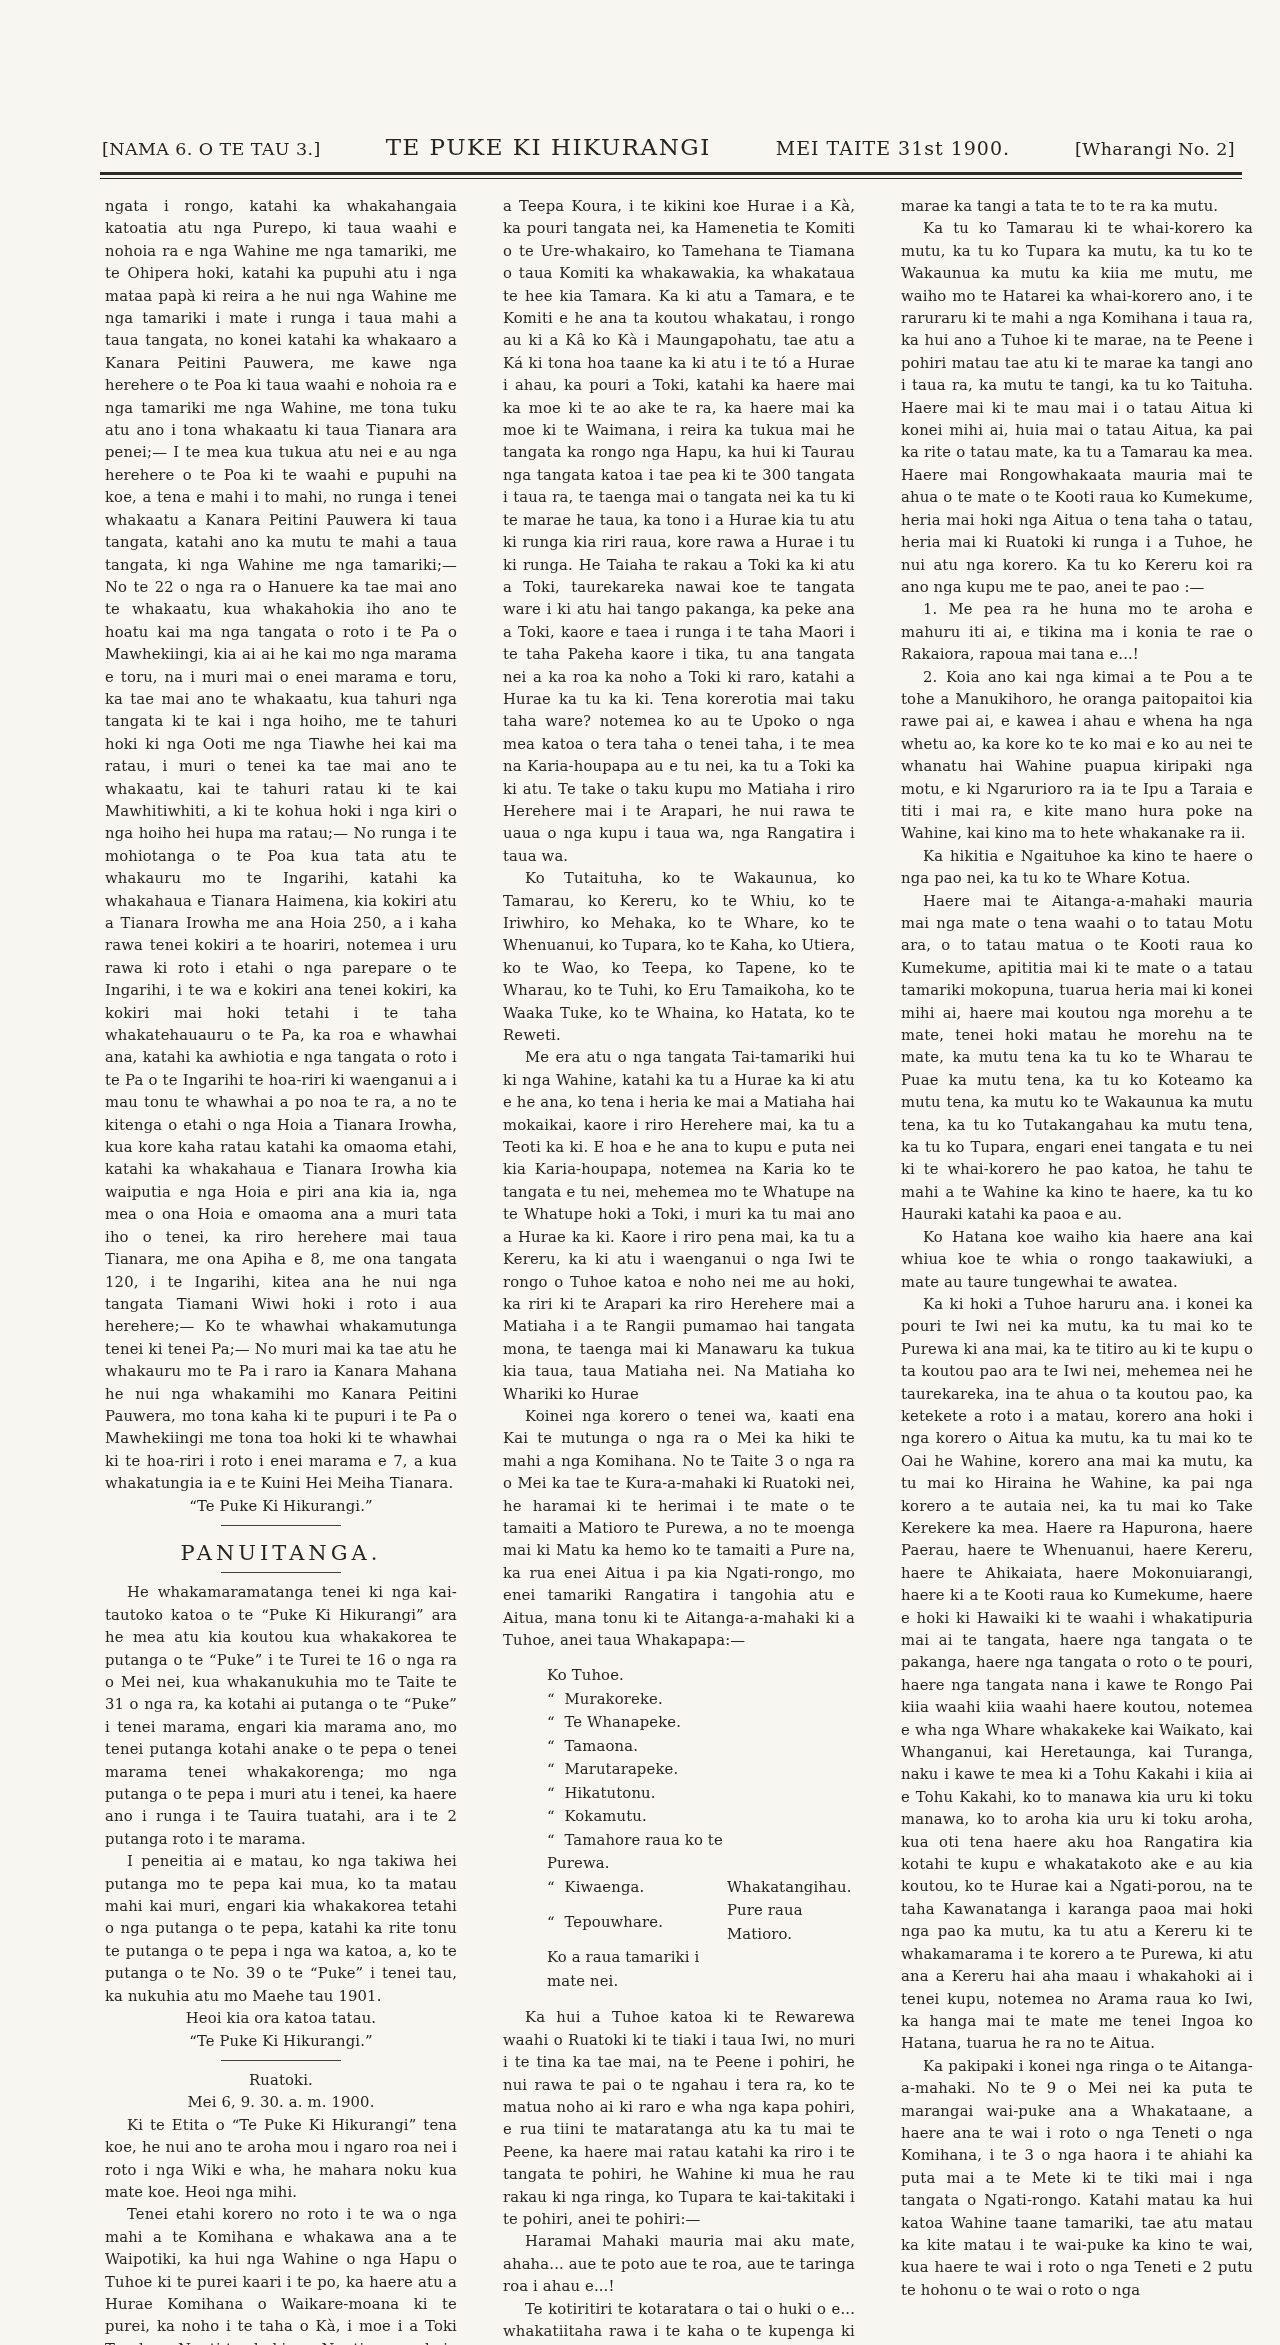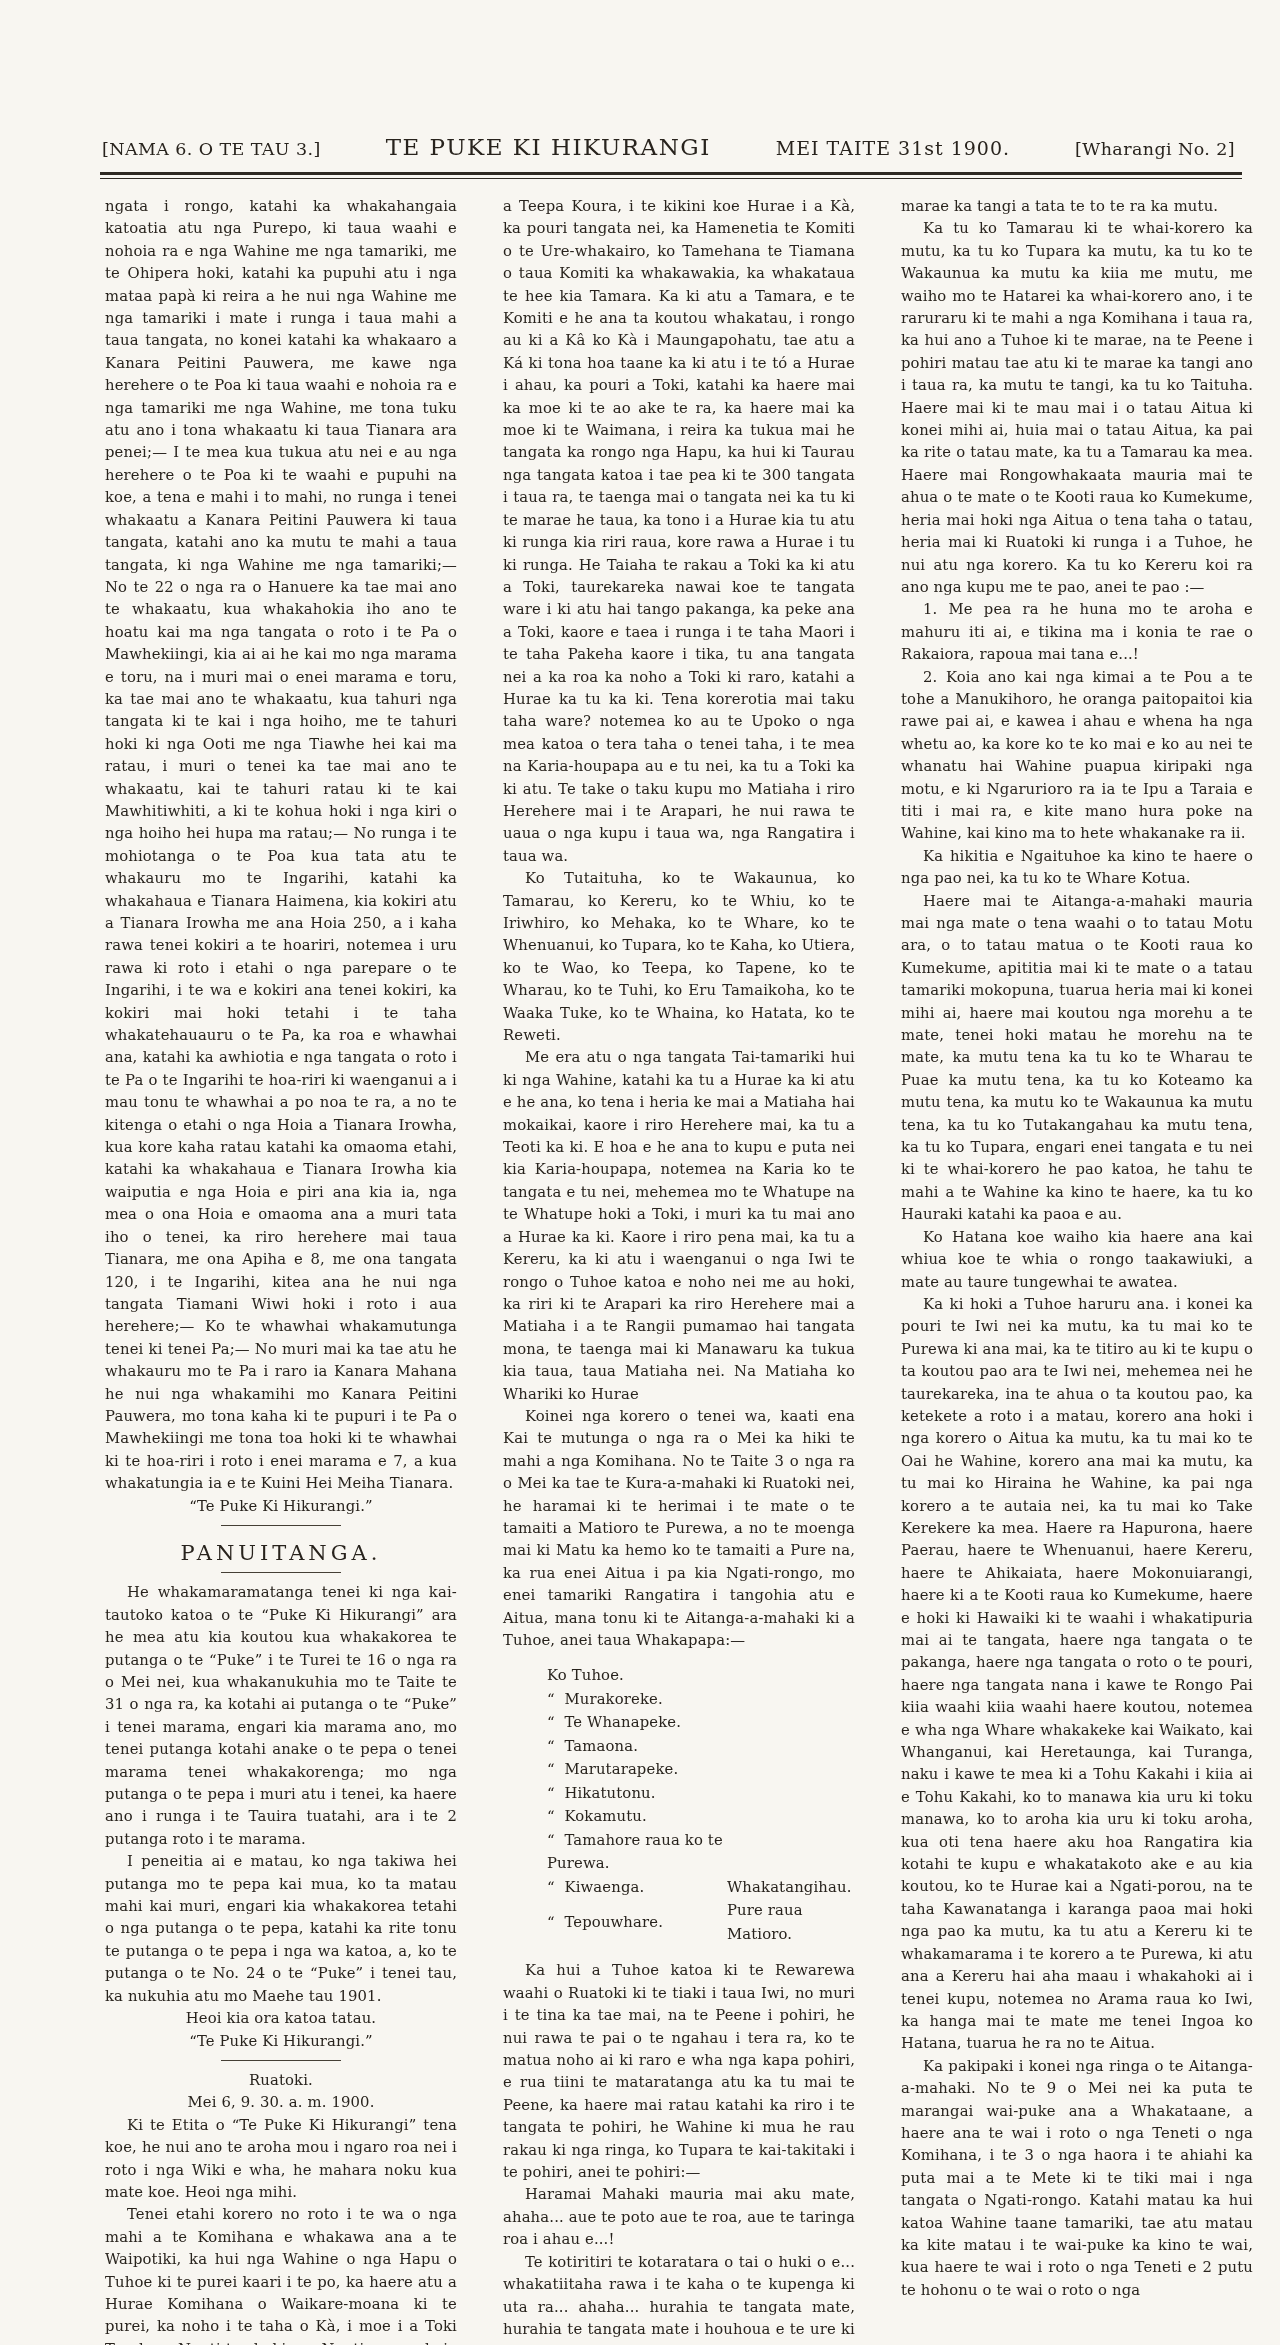--- a/index.html
+++ b/index.html
@@ -90,21 +90,21 @@
   </div>
   <div class="double-rule"></div>
   <div class="columns">
       <div class="col">
         <p class="para noindent">ngata i rongo, katahi ka whakahangaia katoatia atu nga Purepo, ki taua waahi e nohoia ra e nga Wahine me nga tamariki, me te Ohipera hoki, katahi ka pupuhi atu i nga mataa papà ki reira a he nui nga Wahine me nga tamariki i mate i runga i taua mahi a taua tangata, no konei katahi ka whakaaro a Kanara Peitini Pauwera, me kawe nga herehere o te Poa ki taua waahi e nohoia ra e nga tamariki me nga Wahine, me tona tuku atu ano i tona whakaatu ki taua Tianara ara penei;— I te mea kua tukua atu nei e au nga herehere o te Poa ki te waahi e pupuhi na koe, a tena e mahi i to mahi, no runga i tenei whakaatu a Kanara Peitini Pauwera ki taua tangata, katahi ano ka mutu te mahi a taua tangata, ki nga Wahine me nga tamariki;— No te 22 o nga ra o Hanuere ka tae mai ano te whakaatu, kua whakahokia iho ano te hoatu kai ma nga tangata o roto i te Pa o Mawhekiingi, kia ai ai he kai mo nga marama e toru, na i muri mai o enei marama e toru, ka tae mai ano te whakaatu, kua tahuri nga tangata ki te kai i nga hoiho, me te tahuri hoki ki nga Ooti me nga Tiawhe hei kai ma ratau, i muri o tenei ka tae mai ano te whakaatu, kai te tahuri ratau ki te kai Mawhitiwhiti, a ki te kohua hoki i nga kiri o nga hoiho hei hupa ma ratau;— No runga i te mohiotanga o te Poa kua tata atu te whakauru mo te Ingarihi, katahi ka whakahaua e Tianara Haimena, kia kokiri atu a Tianara Irowha me ana Hoia 250, a i kaha rawa tenei kokiri a te hoariri, notemea i uru rawa ki roto i etahi o nga parepare o te Ingarihi, i te wa e kokiri ana tenei kokiri, ka kokiri mai hoki tetahi i te taha whakatehauauru o te Pa, ka roa e whawhai ana, katahi ka awhiotia e nga tangata o roto i te Pa o te Ingarihi te hoa-riri ki waenganui a i mau tonu te whawhai a po noa te ra, a no te kitenga o etahi o nga Hoia a Tianara Irowha, kua kore kaha ratau katahi ka omaoma etahi, katahi ka whakahaua e Tianara Irowha kia waiputia e nga Hoia e piri ana kia ia, nga mea o ona Hoia e omaoma ana a muri tata iho o tenei, ka riro herehere mai taua Tianara, me ona Apiha e 8, me ona tangata 120, i te Ingarihi, kitea ana he nui nga tangata Tiamani Wiwi hoki i roto i aua herehere;— Ko te whawhai whakamutunga tenei ki tenei Pa;— No muri mai ka tae atu he whakauru mo te Pa i raro ia Kanara Mahana he nui nga whakamihi mo Kanara Peitini Pauwera, mo tona kaha ki te pupuri i te Pa o Mawhekiingi me tona toa hoki ki te whawhai ki te hoa-riri i roto i enei marama e 7, a kua whakatungia ia e te Kuini Hei Meiha Tianara.</p>
         <div class="centerline">“Te Puke Ki Hikurangi.”</div>
         <div class="rule"></div>
         <div class="heading">PANUITANGA.</div>
         <div class="rule"></div>
         <p class="para">He whakamaramatanga tenei ki nga kai-tautoko katoa o te “Puke Ki Hikurangi” ara he mea atu kia koutou kua whakakorea te putanga o te “Puke” i te Turei te 16 o nga ra o Mei nei, kua whakanukuhia mo te Taite te 31 o nga ra, ka kotahi ai putanga o te “Puke” i tenei marama, engari kia marama ano, mo tenei putanga kotahi anake o te pepa o tenei marama tenei whakakorenga; mo nga putanga o te pepa i muri atu i tenei, ka haere ano i runga i te Tauira tuatahi, ara i te 2 putanga roto i te marama.</p>
-        <p class="para">I peneitia ai e matau, ko nga takiwa hei putanga mo te pepa kai mua, ko ta matau mahi kai muri, engari kia whakakorea tetahi o nga putanga o te pepa, katahi ka rite tonu te putanga o te pepa i nga wa katoa, a, ko te putanga o te No. 24 o te “Puke” i tenei tau, ka nukuhia atu mo Maehe tau 1901.</p>
+        <p class="para">I peneitia ai e matau, ko nga takiwa hei putanga mo te pepa kai mua, ko ta matau mahi kai muri, engari kia whakakorea tetahi o nga putanga o te pepa, katahi ka rite tonu te putanga o te pepa i nga wa katoa, a, ko te putanga o te No. 39 o te “Puke” i tenei tau, ka nukuhia atu mo Maehe tau 1901.</p>
         <div class="centerline">Heoi kia ora katoa tatau.</div>
         <div class="centerline">“Te Puke Ki Hikurangi.”</div>
         <div class="rule"></div>
         <div class="centerline">Ruatoki.</div>
         <div class="centerline">Mei 6, 9. 30. a. m. 1900.</div>
         <p class="para">Ki te Etita o “Te Puke Ki Hikurangi” tena koe, he nui ano te aroha mou i ngaro roa nei i roto i nga Wiki e wha, he mahara noku kua mate koe. Heoi nga mihi.</p>
         <p class="para">Tenei etahi korero no roto i te wa o nga mahi a te Komihana e whakawa ana a te Waipotiki, ka hui nga Wahine o nga Hapu o Tuhoe ki te purei kaari i te po, ka haere atu a Hurae Komihana o Waikare-moana ki te purei, ka noho i te taha o Kà, i moe i a Toki Tareke o Ngati-tawhaki me Ngati-rongo, koia nei ona Hapu ko Tama-kai-moana ano tetahi ona Hapu. Ka korerotia e Kā kia Ngati-rongo, ka kiia atu e Tamara Wahine</p>
       </div>
       <div class="col">
         <p class="para noindent">a Teepa Koura, i te kikini koe Hurae i a Kà, ka pouri tangata nei, ka Hamenetia te Komiti o te Ure-whakairo, ko Tamehana te Tiamana o taua Komiti ka whakawakia, ka whakataua te hee kia Tamara. Ka ki atu a Tamara, e te Komiti e he ana ta koutou whakatau, i rongo au ki a Kâ ko Kà i Maungapohatu, tae atu a Ká ki tona hoa taane ka ki atu i te tó a Hurae i ahau, ka pouri a Toki, katahi ka haere mai ka moe ki te ao ake te ra, ka haere mai ka moe ki te Waimana, i reira ka tukua mai he tangata ka rongo nga Hapu, ka hui ki Taurau nga tangata katoa i tae pea ki te 300 tangata i taua ra, te taenga mai o tangata nei ka tu ki te marae he taua, ka tono i a Hurae kia tu atu ki runga kia riri raua, kore rawa a Hurae i tu ki runga. He Taiaha te rakau a Toki ka ki atu a Toki, taurekareka nawai koe te tangata ware i ki atu hai tango pakanga, ka peke ana a Toki, kaore e taea i runga i te taha Maori i te taha Pakeha kaore i tika, tu ana tangata nei a ka roa ka noho a Toki ki raro, katahi a Hurae ka tu ka ki. Tena korerotia mai taku taha ware? notemea ko au te Upoko o nga mea katoa o tera taha o tenei taha, i te mea na Karia-houpapa au e tu nei, ka tu a Toki ka ki atu. Te take o taku kupu mo Matiaha i riro Herehere mai i te Arapari, he nui rawa te uaua o nga kupu i taua wa, nga Rangatira i taua wa.</p>
@@ -115,20 +115,21 @@
           <div class="wline"><span class="wa">Ko Tuhoe.</span></div>
           <div class="wline"><span class="wa">“  Murakoreke.</span></div>
           <div class="wline"><span class="wa">“  Te Whanapeke.</span></div>
           <div class="wline"><span class="wa">“  Tamaona.</span></div>
           <div class="wline"><span class="wa">“  Marutarapeke.</span></div>
           <div class="wline"><span class="wa">“  Hikatutonu.</span></div>
           <div class="wline"><span class="wa">“  Kokamutu.</span></div>
           <div class="wline"><span class="wa">“  Tamahore raua ko te Purewa.</span></div>
           <div class="wline"><span class="wa">“  Kiwaenga.</span><span class="wb">Whakatangihau.</span></div>
           <div class="wline"><span class="wa">“  Tepouwhare.</span><span class="wb">Pure raua Matioro.</span></div>
+          <div class="wline"><span class="wa">Ko a raua tamariki i mate nei.</span></div>
         </div>
         <p class="para">Ka hui a Tuhoe katoa ki te Rewarewa waahi o Ruatoki ki te tiaki i taua Iwi, no muri i te tina ka tae mai, na te Peene i pohiri, he nui rawa te pai o te ngahau i tera ra, ko te matua noho ai ki raro e wha nga kapa pohiri, e rua tiini te mataratanga atu ka tu mai te Peene, ka haere mai ratau katahi ka riro i te tangata te pohiri, he Wahine ki mua he rau rakau ki nga ringa, ko Tupara te kai-takitaki i te pohiri, anei te pohiri:—</p>
         <p class="para">Haramai Mahaki mauria mai aku mate, ahaha... aue te poto aue te roa, aue te taringa roa i ahau e...!</p>
         <p class="para">Te kotiritiri te kotaratara o tai o huki o e... whakatiitaha rawa i te kaha o te kupenga ki uta ra... ahaha... hurahia te tangata mate, hurahia te tangata mate i houhoua e te ure ki roto ki te onepu kai motu te kariri i te tupere, mate atu he toa haramai ra he toa, mate atu he toa haramai ra he toa, i tena ka whiua ki aue ki aue ki au e...!</p>
       </div>
       <div class="col">
         <p class="para noindent">marae ka tangi a tata te to te ra ka mutu.</p>
         <p class="para">Ka tu ko Tamarau ki te whai-korero ka mutu, ka tu ko Tupara ka mutu, ka tu ko te Wakaunua ka mutu ka kiia me mutu, me waiho mo te Hatarei ka whai-korero ano, i te raruraru ki te mahi a nga Komihana i taua ra, ka hui ano a Tuhoe ki te marae, na te Peene i pohiri matau tae atu ki te marae ka tangi ano i taua ra, ka mutu te tangi, ka tu ko Taituha. Haere mai ki te mau mai i o tatau Aitua ki konei mihi ai, huia mai o tatau Aitua, ka pai ka rite o tatau mate, ka tu a Tamarau ka mea. Haere mai Rongowhakaata mauria mai te ahua o te mate o te Kooti raua ko Kumekume, heria mai hoki nga Aitua o tena taha o tatau, heria mai ki Ruatoki ki runga i a Tuhoe, he nui atu nga korero. Ka tu ko Kereru koi ra ano nga kupu me te pao, anei te pao :—</p>
         <p class="para">1.  Me pea ra he huna mo te aroha e mahuru iti ai, e tikina ma i konia te rae o Rakaiora, rapoua mai tana e...!</p>
         <p class="para">2.  Koia ano kai nga kimai a te Pou a te tohe a Manukihoro, he oranga paitopaitoi kia rawe pai ai, e kawea i ahau e whena ha nga whetu ao, ka kore ko te ko mai e ko au nei te whanatu hai Wahine puapua kiripaki nga motu, e ki Ngarurioro ra ia te Ipu a Taraia e titi i mai ra, e kite mano hura poke na Wahine, kai kino ma to hete whakanake ra ii.</p>

